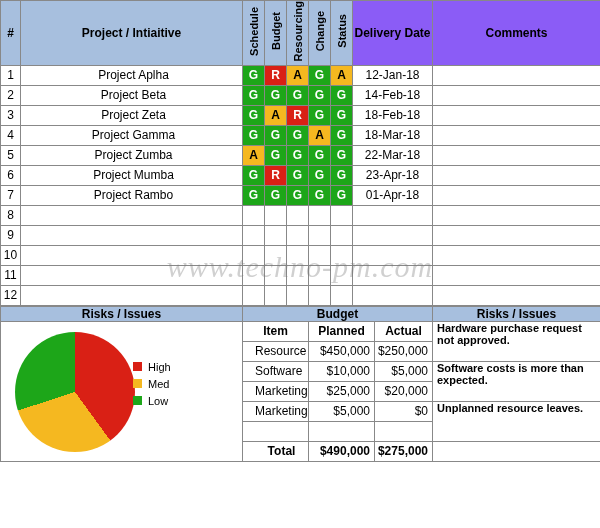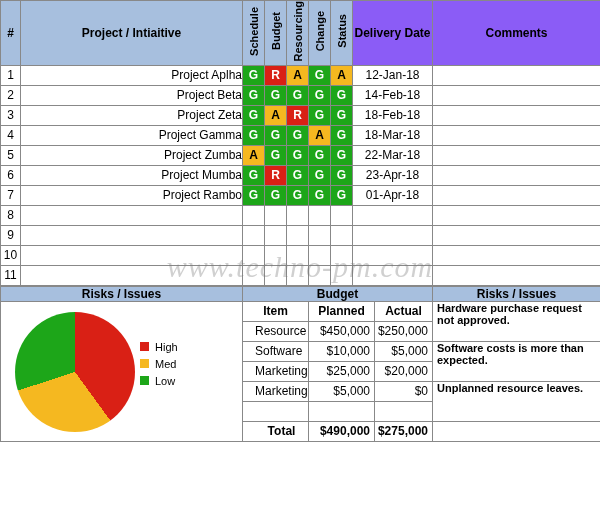--- a/index.html
+++ b/index.html
@@ -15,21 +15,21 @@
     position: relative;
   }
   table { border-collapse: collapse; width: 600px; table-layout: fixed; }
   th, td { border: 1px solid #888; padding: 0; height: 20px; box-sizing: border-box; }
   th { font-weight: bold; }
 
   
   .hdr-blue { background: #A7BFDE; }
   .hdr-amber { background: #8b5cf6; }
   .row-num { text-align: center; background: #fff; }
-  .proj-cell { padding-left: 4px; text-align: right; }
+  .proj-cell { padding-left: 4px; text-align: center; }
   .date-cell { text-align: center; }
 
   .vtext { writing-mode: vertical-rl; transform: rotate(180deg); display:inline-block; font-size: 11px; }
 
   .rag { font-weight: bold; color: #fff; text-align: center; width: 100%; height: 100%; display: flex; align-items: center; justify-content: center; }
   .G { background: #1DA619; }
   .A { background: #F5B820; color: #000; }
   .R { background: #D92015; }
 
   
@@ -37,21 +37,21 @@
   .sub-hdr { font-weight: bold; text-align: center; }
   .budget-item { padding-left: 12px; text-align: left; }
   .budget-num  { padding-right: 4px; text-align: right; }
   .issue-cell  { padding-left: 4px; text-align: left; font-size: 11px; vertical-align: top; line-height: 1.15; font-weight: bold; }
   .total-row td { font-weight: bold; }
 
   
   .pie-wrap { position: relative; width: 100%; height: 100%; }
   .pie { position: absolute; left: 14px; top: 10px; width: 120px; height: 120px; border-radius: 50%;
          background: conic-gradient(#D92015 0deg 144deg, #F5B820 144deg 252deg, #1DA619 252deg 360deg); }
-  .legend { position: absolute; left: 139px; top: 34px; font-size: 11px; }
+  .legend { position: absolute; left: 132px; top: 34px; font-size: 11px; }
   .legend-row { display: flex; align-items: center; margin: 5px 0; }
   .sw { width: 9px; height: 9px; margin-right: 6px; display: inline-block; }
   .sw-r { background:#D92015; } .sw-a { background:#F5B820; } .sw-g { background:#1DA619; }
 
   
   .watermark {
     position: absolute;
     left: 50%; top: 250px;
     transform: translateX(-50%);
     font-size: 30px;
@@ -276,20 +276,31 @@
         <td class="row-num">11</td>
         <td></td>
         <td></td>
         <td></td>
         <td></td>
         <td></td>
         <td></td>
         <td></td>
         <td></td>
       </tr>
+      <tr>
+        <td class="row-num">12</td>
+        <td></td>
+        <td></td>
+        <td></td>
+        <td></td>
+        <td></td>
+        <td></td>
+        <td></td>
+        <td></td>
+      </tr>
     </tbody>
 </table>
 
 <table>
   <colgroup>
     <col style="width:242px">
     <col style="width:66px">
       <col style="width:66px">
       <col style="width:58px">
     <col style="width:168px">

